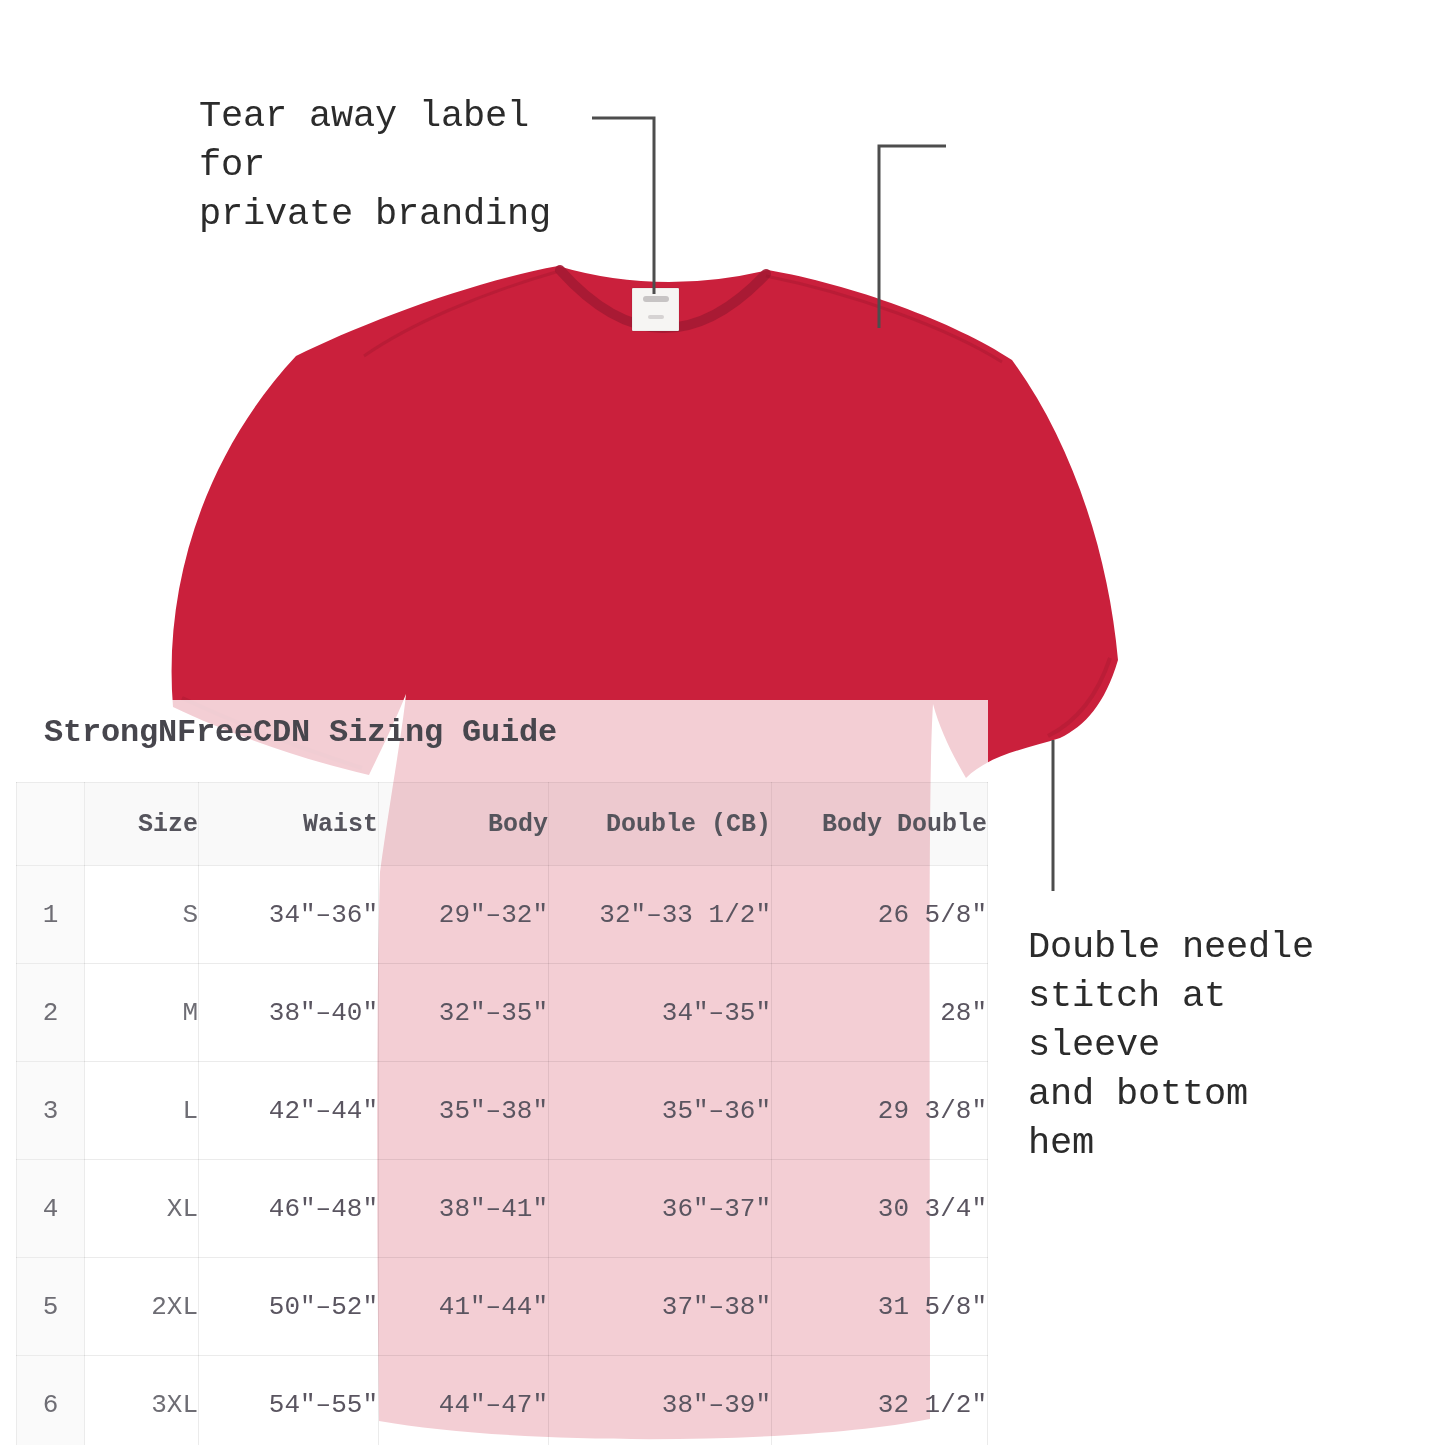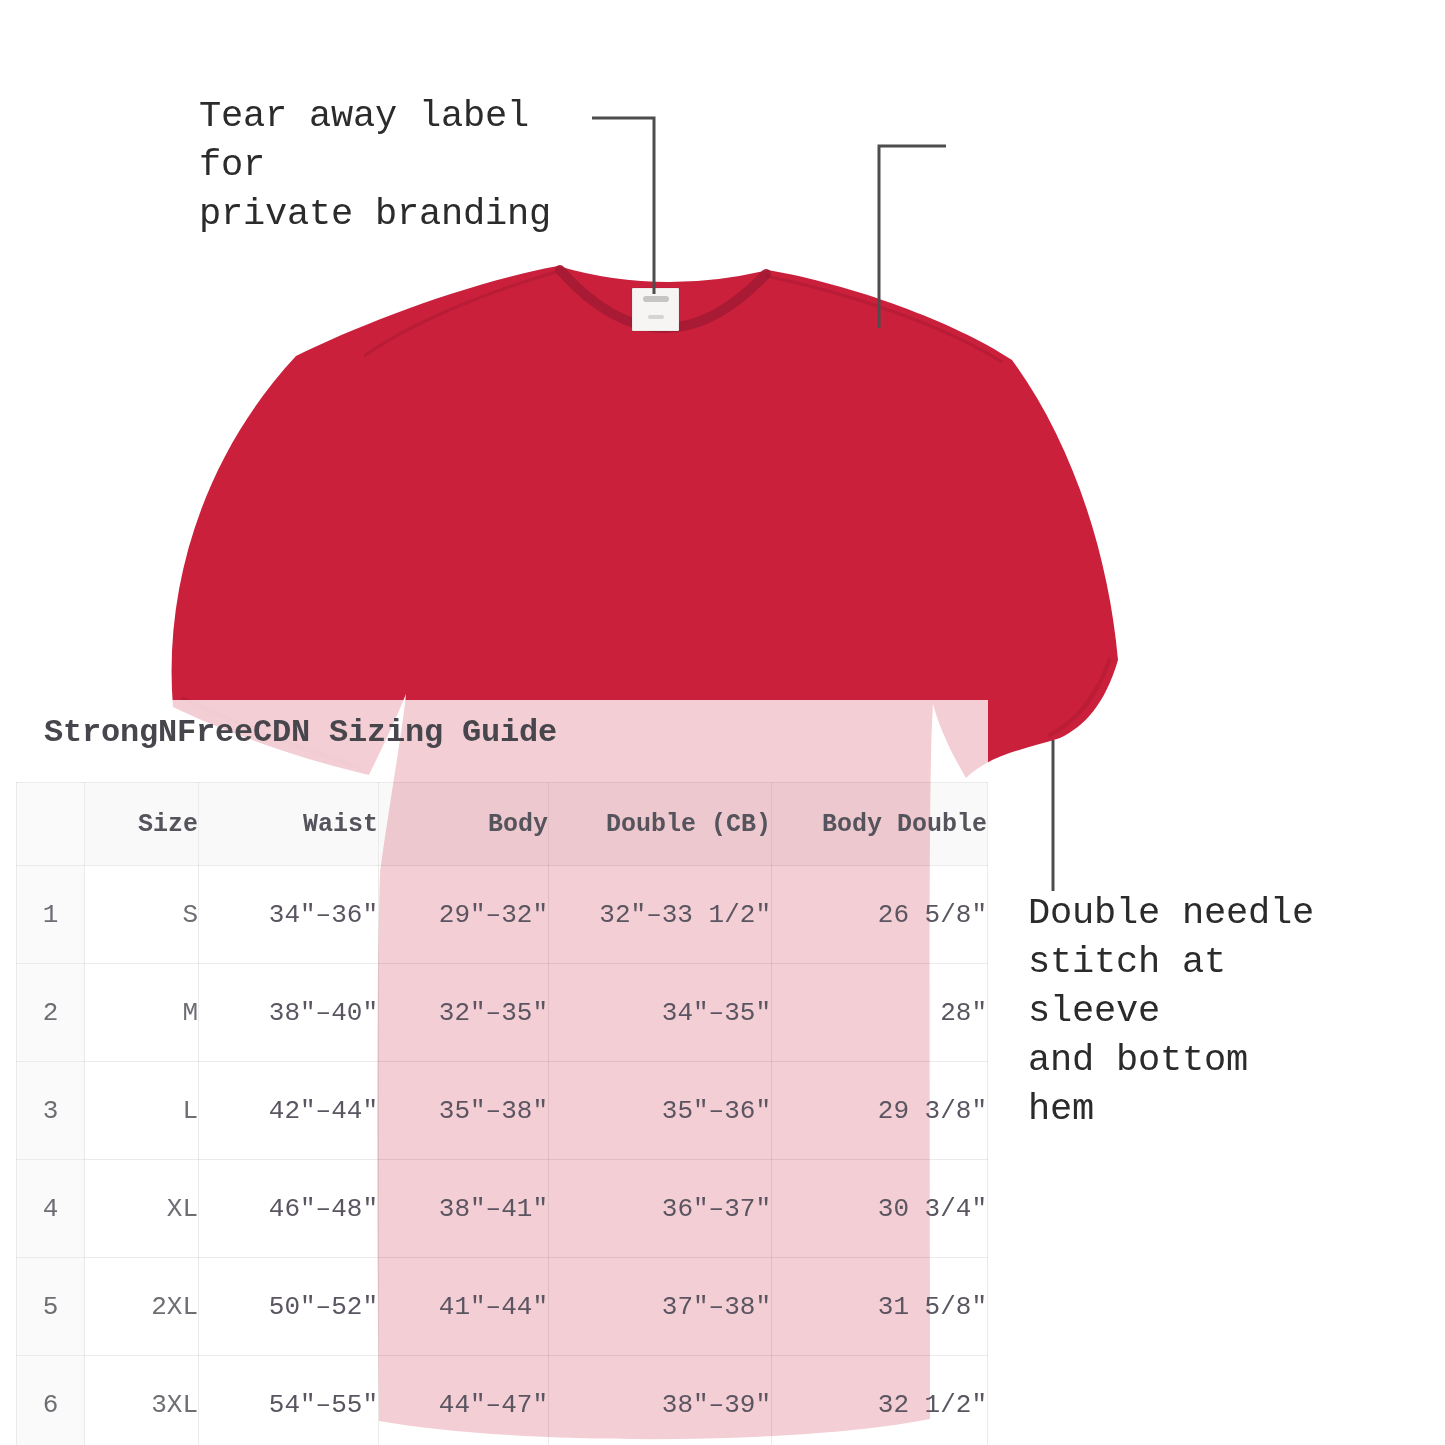--- a/index.html
+++ b/index.html
@@ -13,21 +13,21 @@
     position:absolute;left:0;top:676px;width:988px;height:769px;z-index:2;
     background:var(--veil_overlay, rgba(255,255,255,0.78));
   }
   .annotation{
     position:absolute;z-index:4;white-space:pre-line;
     color:var(--annotation_text,#2b2b2b);
     font-size:37px;line-height:49px;letter-spacing:-0.2px;
   }
   .ann-tear{left:199px;top:68px;width:400px;}
   .ann-neck{left:957px;top:100px;width:430px;}
-  .ann-hem{left:1028px;top:865px;width:340px;}
+  .ann-hem{left:1028px;top:899px;width:340px;}
   .sizing-title{
     position:absolute;left:44px;top:691px;z-index:3;
     font-size:32px;font-weight:600;line-height:1.1;letter-spacing:-0.2px;
     color:var(--heading_text,#47464d);
   }
   table.sizing{
     position:absolute;left:16px;top:758px;width:971px;z-index:3;
     border-collapse:collapse;table-layout:fixed;
   }
   table.sizing th, table.sizing td{

